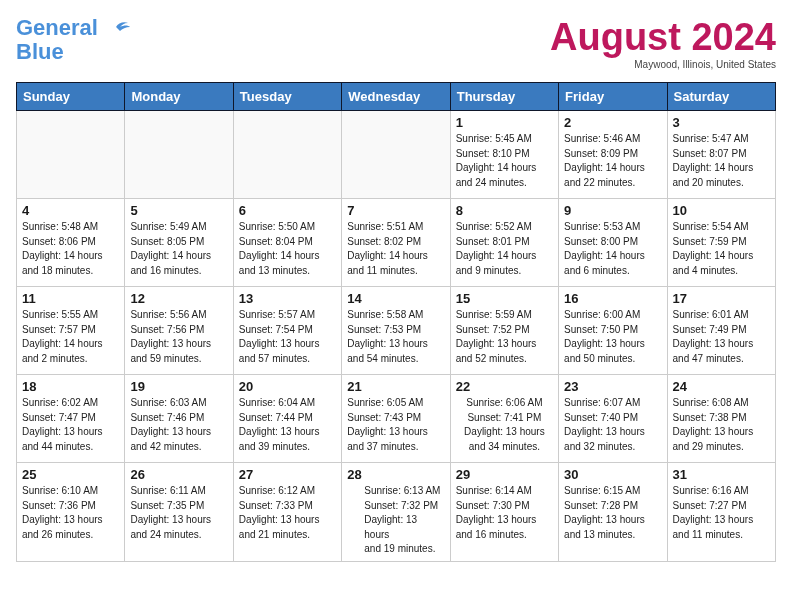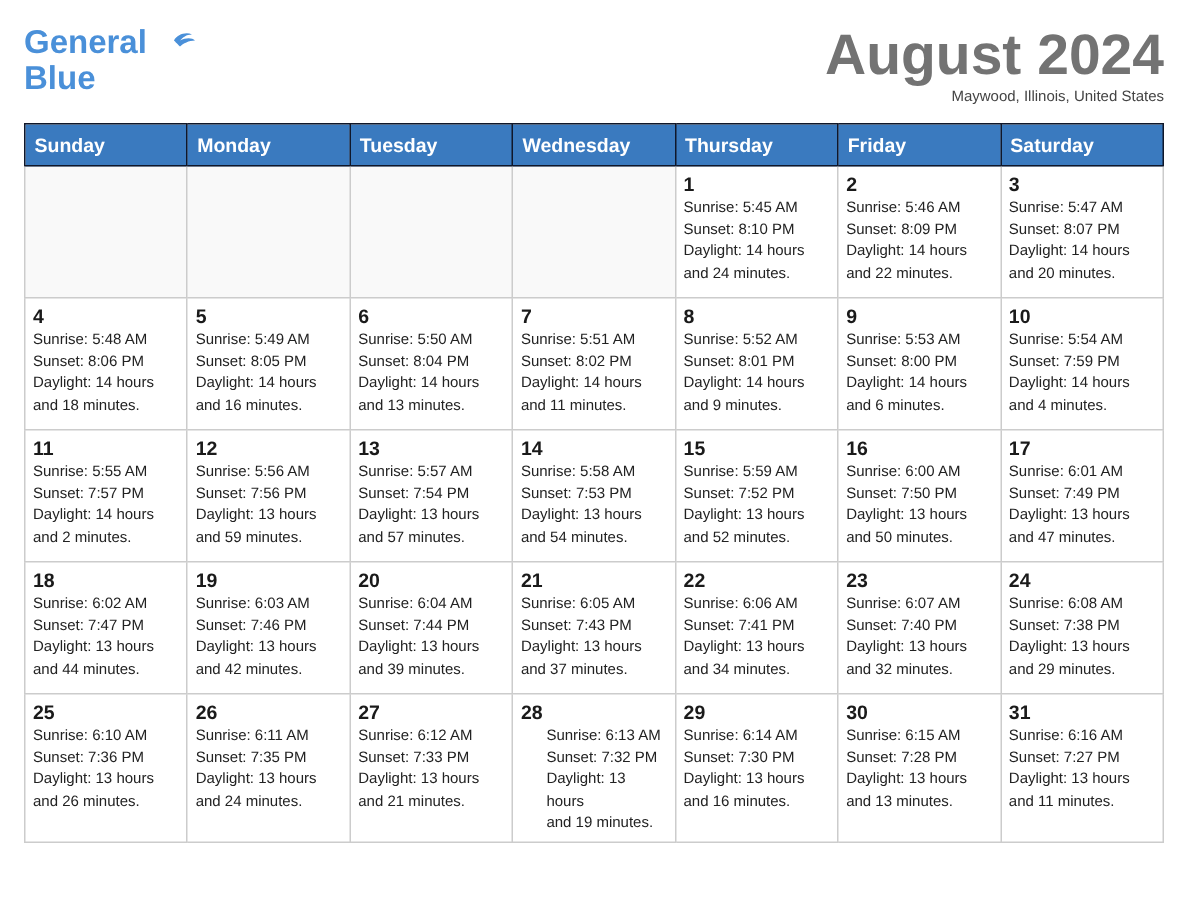--- a/index.html
+++ b/index.html
@@ -29,21 +29,21 @@
     }
     .logo-text span {
       color: #4a90d9;
     }
     .title-section {
       text-align: right;
     }
     .month-year {
       font-size: 38px;
       font-weight: bold;
-      color: #737373;
+      color: #be185d;
     }
     .location {
       font-size: 10px;
       color: #444;
     }
     .calendar {
       width: 100%;
       border-collapse: collapse;
       font-size: 11px;
     }
@@ -269,21 +269,21 @@
         </td>
         <td>
           <span class="day-num">21</span>
           <div class="day-info" style="white-space: pre-line;">Sunrise: 6:05 AM
 Sunset: 7:43 PM
 Daylight: 13 hours
 and 37 minutes.</div>
         </td>
         <td>
           <span class="day-num">22</span>
-          <div class="day-info" style="white-space: pre-line;">Sunrise: 6:06 AM
+          <div class="day-info" style="white-space: pre-line; text-align: center;">Sunrise: 6:06 AM
 Sunset: 7:41 PM
 Daylight: 13 hours
 and 34 minutes.</div>
         </td>
         <td>
           <span class="day-num">23</span>
           <div class="day-info" style="white-space: pre-line;">Sunrise: 6:07 AM
 Sunset: 7:40 PM
 Daylight: 13 hours
 and 32 minutes.</div>

